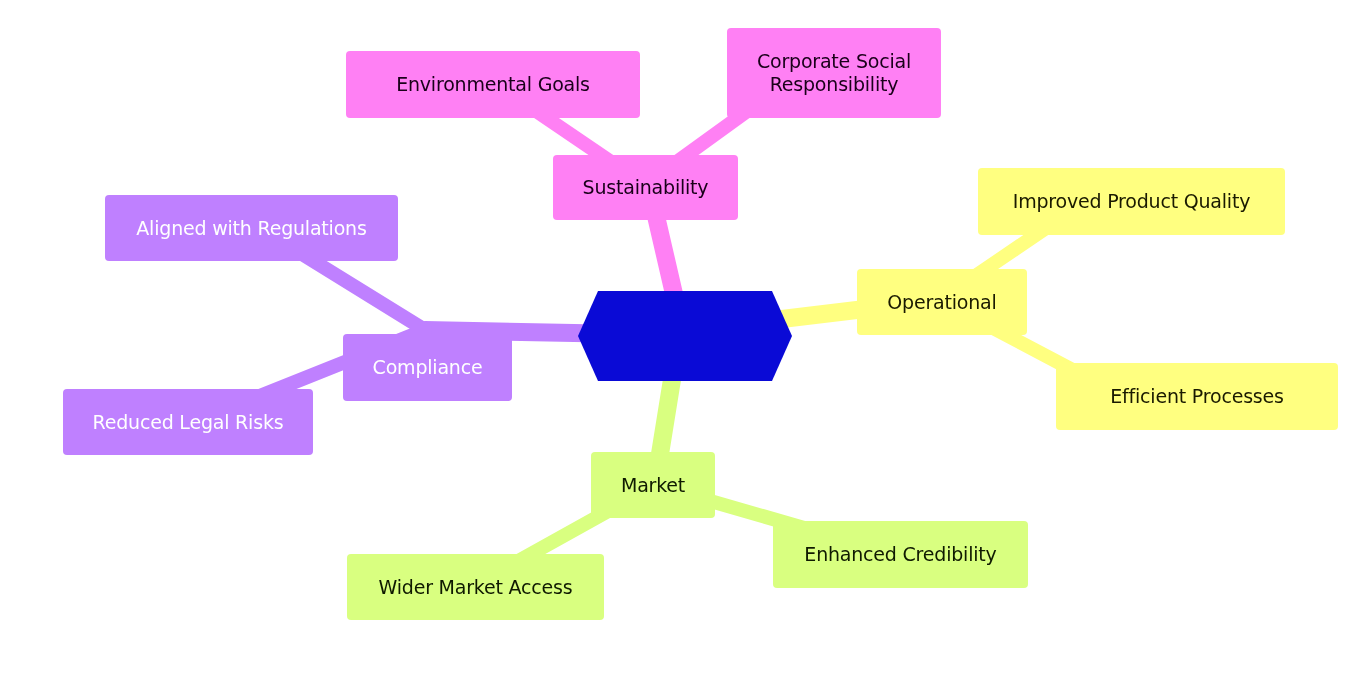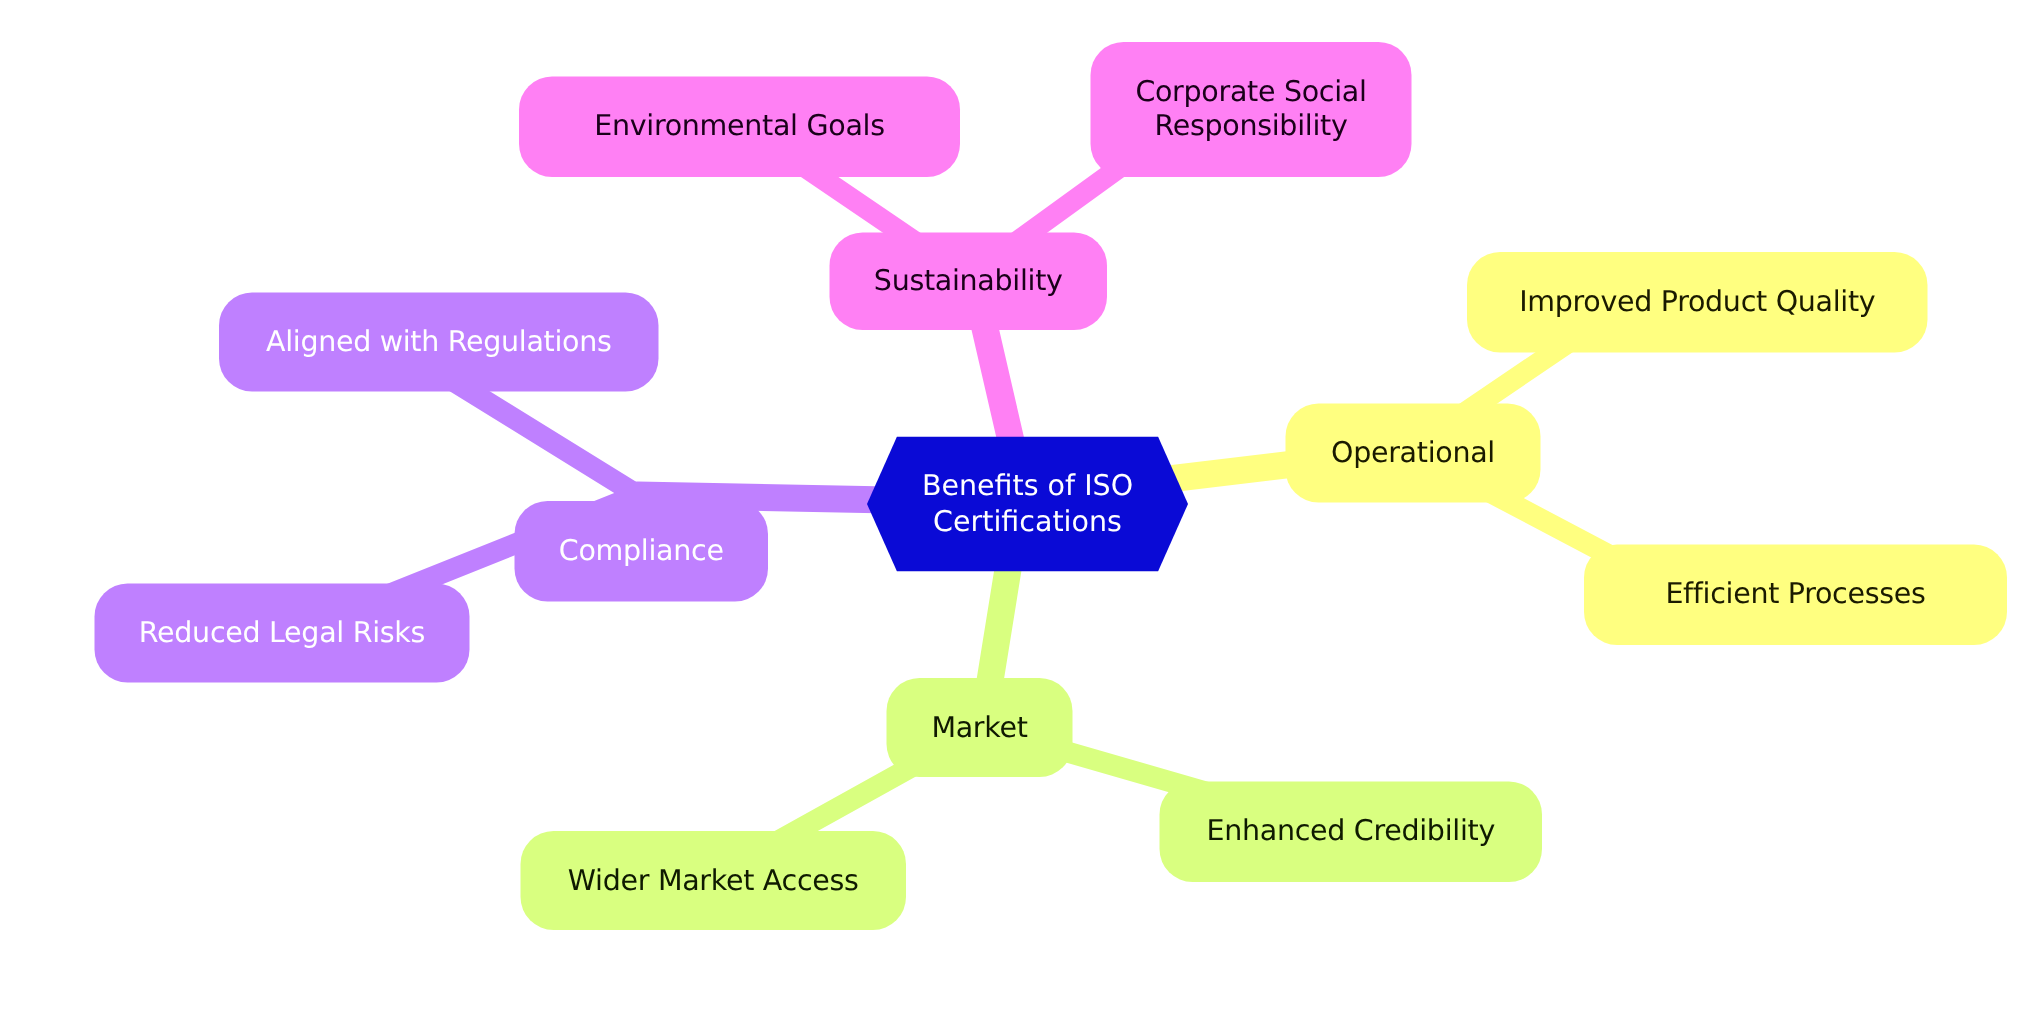--- a/index.html
+++ b/index.html
@@ -1,18 +1,18 @@
 <!DOCTYPE html>
 <html><head>
 <meta charset="utf-8">
 <style>
   html, body { margin:0; padding:0; background:#ffffff; }
   body { width:1360px; height:680px; position:relative; overflow:hidden; font-family:"DejaVu Sans","Liberation Sans",sans-serif; }
   svg.edges { position:absolute; left:0; top:0; }
-  .node { position:absolute; display:flex; align-items:center; justify-content:center; text-align:center; border-radius:22px; font-size:19px; line-height:23px; box-sizing:border-box; letter-spacing:-0.2px; }
+  .node { position:absolute; display:flex; align-items:center; justify-content:center; text-align:center; border-radius:4px; font-size:19px; line-height:23px; box-sizing:border-box; letter-spacing:-0.2px; }
   .root { position:absolute; display:flex; align-items:center; justify-content:center; text-align:center; font-size:19px; line-height:24px; color:#ffffff; }
   .root svg { position:absolute; left:0; top:0; }
   .root span { position:relative; }
 </style>
 </head>
 <body>
 
 <svg class="edges" width="1360" height="680">
 
   <path d="M680,320 L650,190" stroke="#ff80f4" stroke-width="18" stroke-linecap="round" fill="none"></path>
@@ -29,32 +29,31 @@
 
   <path d="M680,335 L425,330" stroke="#bf80ff" stroke-width="18" stroke-linecap="round" fill="none"></path>
   <path d="M425,330 L260,228" stroke="#bf80ff" stroke-width="14" stroke-linecap="round" fill="none"></path>
   <path d="M425,330 L200,420" stroke="#bf80ff" stroke-width="14" stroke-linecap="round" fill="none"></path>
 </svg>
 
 <div class="root" style="left:578px;top:291px;width:214px;height:90px;">
   <svg width="214" height="90">
     <polygon points="20,0 194,0 214,45 194,90 20,90 0,45" fill="#0a0ad6"></polygon>
   </svg>
-  <span><span>Benefits of ISO</span><br><span>Certifications</span></span>
 </div>
 
 <div class="node" style="left:553px;top:155px;width:185px;height:65px;background:#ff80f4;color:#1a001a;">Sustainability</div>
 <div class="node" style="left:346px;top:51px;width:294px;height:67px;background:#ff80f4;color:#1a001a;">Environmental Goals</div>
 <div class="node" style="left:727px;top:28px;width:214px;height:90px;background:#ff80f4;color:#1a001a;">
   <span><span>Corporate Social</span><br><span>Responsibility</span></span>
 </div>
 
 <div class="node" style="left:857px;top:269px;width:170px;height:66px;background:#ffff80;color:#1a1a00;">Operational</div>
 <div class="node" style="left:978px;top:168px;width:307px;height:67px;background:#ffff80;color:#1a1a00;">Improved Product Quality</div>
 <div class="node" style="left:1056px;top:363px;width:282px;height:67px;background:#ffff80;color:#1a1a00;">Efficient Processes</div>
 
 <div class="node" style="left:591px;top:452px;width:124px;height:66px;background:#d9ff80;color:#0f1a00;">Market</div>
 <div class="node" style="left:347px;top:554px;width:257px;height:66px;background:#d9ff80;color:#0f1a00;">Wider Market Access</div>
 <div class="node" style="left:773px;top:521px;width:255px;height:67px;background:#d9ff80;color:#0f1a00;">Enhanced Credibility</div>
 
 <div class="node" style="left:343px;top:297px;width:169px;height:67px;background:#bf80ff;color:#ffffff;margin-top:37px;">Compliance</div>
-<div class="node" style="left:105px;top:195px;width:293px;height:66px;background:#bf80ff;color:#ffffff;margin-left:41px;">Aligned with Regulations</div>
+<div class="node" style="left:105px;top:195px;width:293px;height:66px;background:#bf80ff;color:#ffffff;">Aligned with Regulations</div>
 <div class="node" style="left:63px;top:389px;width:250px;height:66px;background:#bf80ff;color:#ffffff;">Reduced Legal Risks</div>
 
 </body></html>

